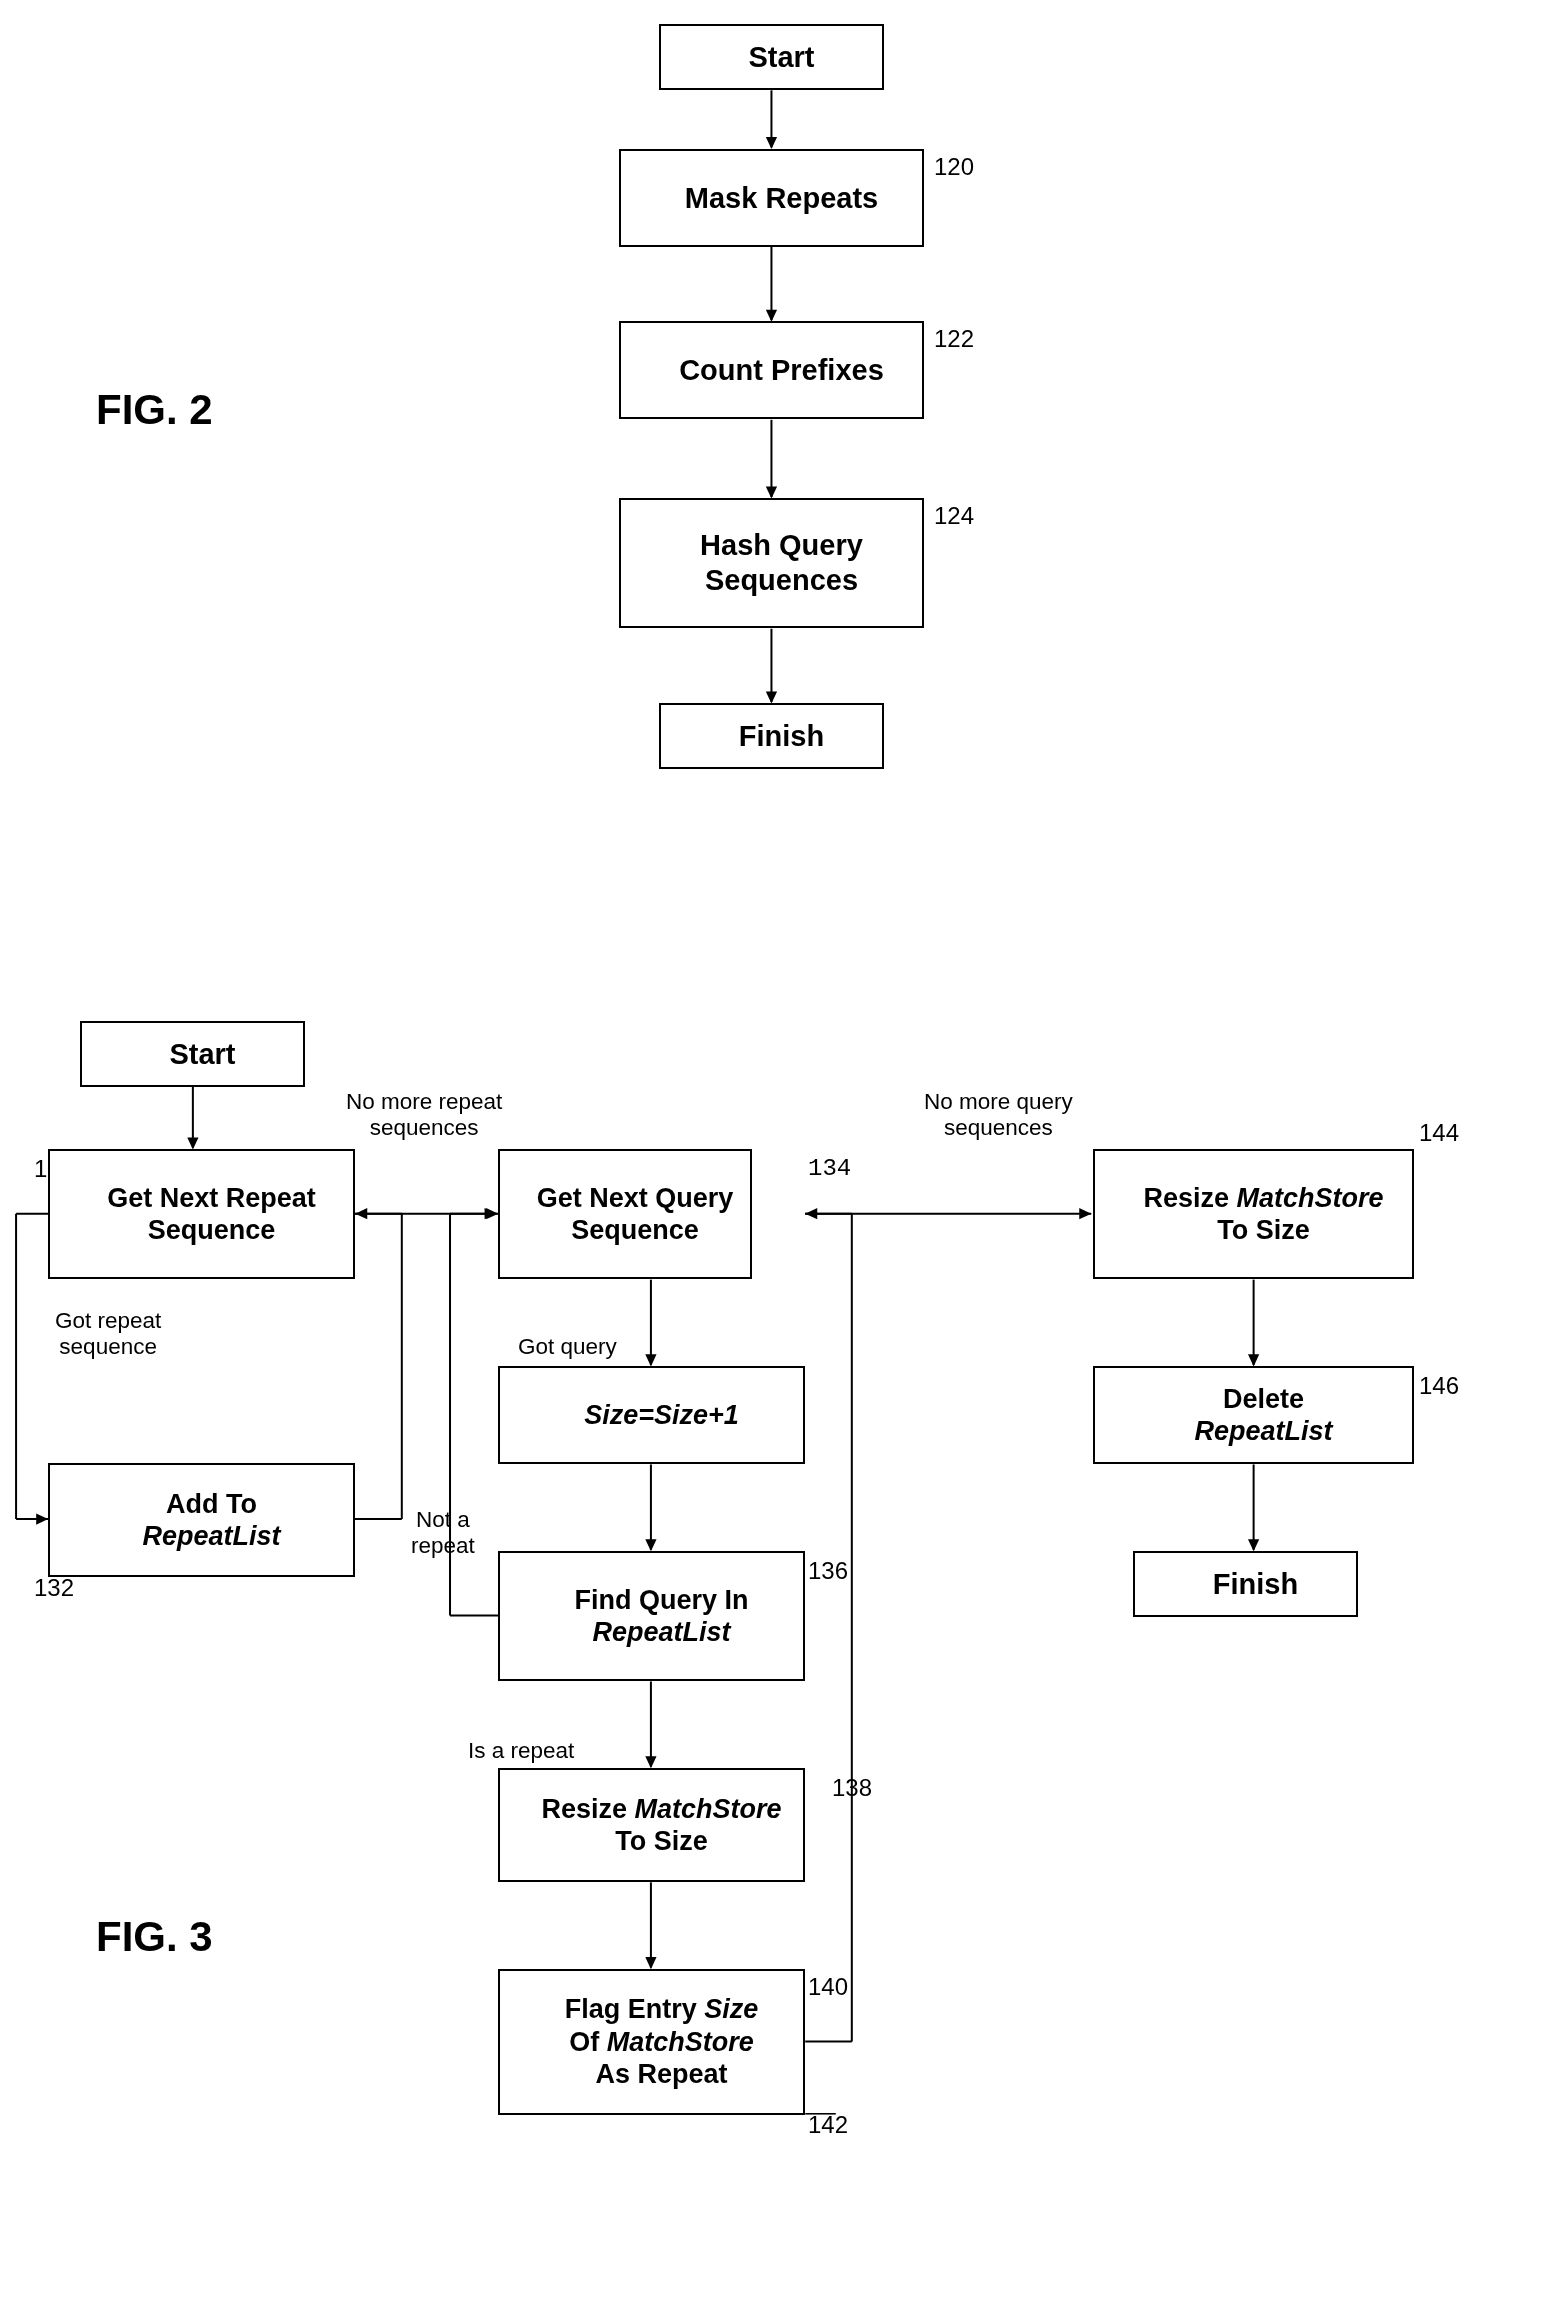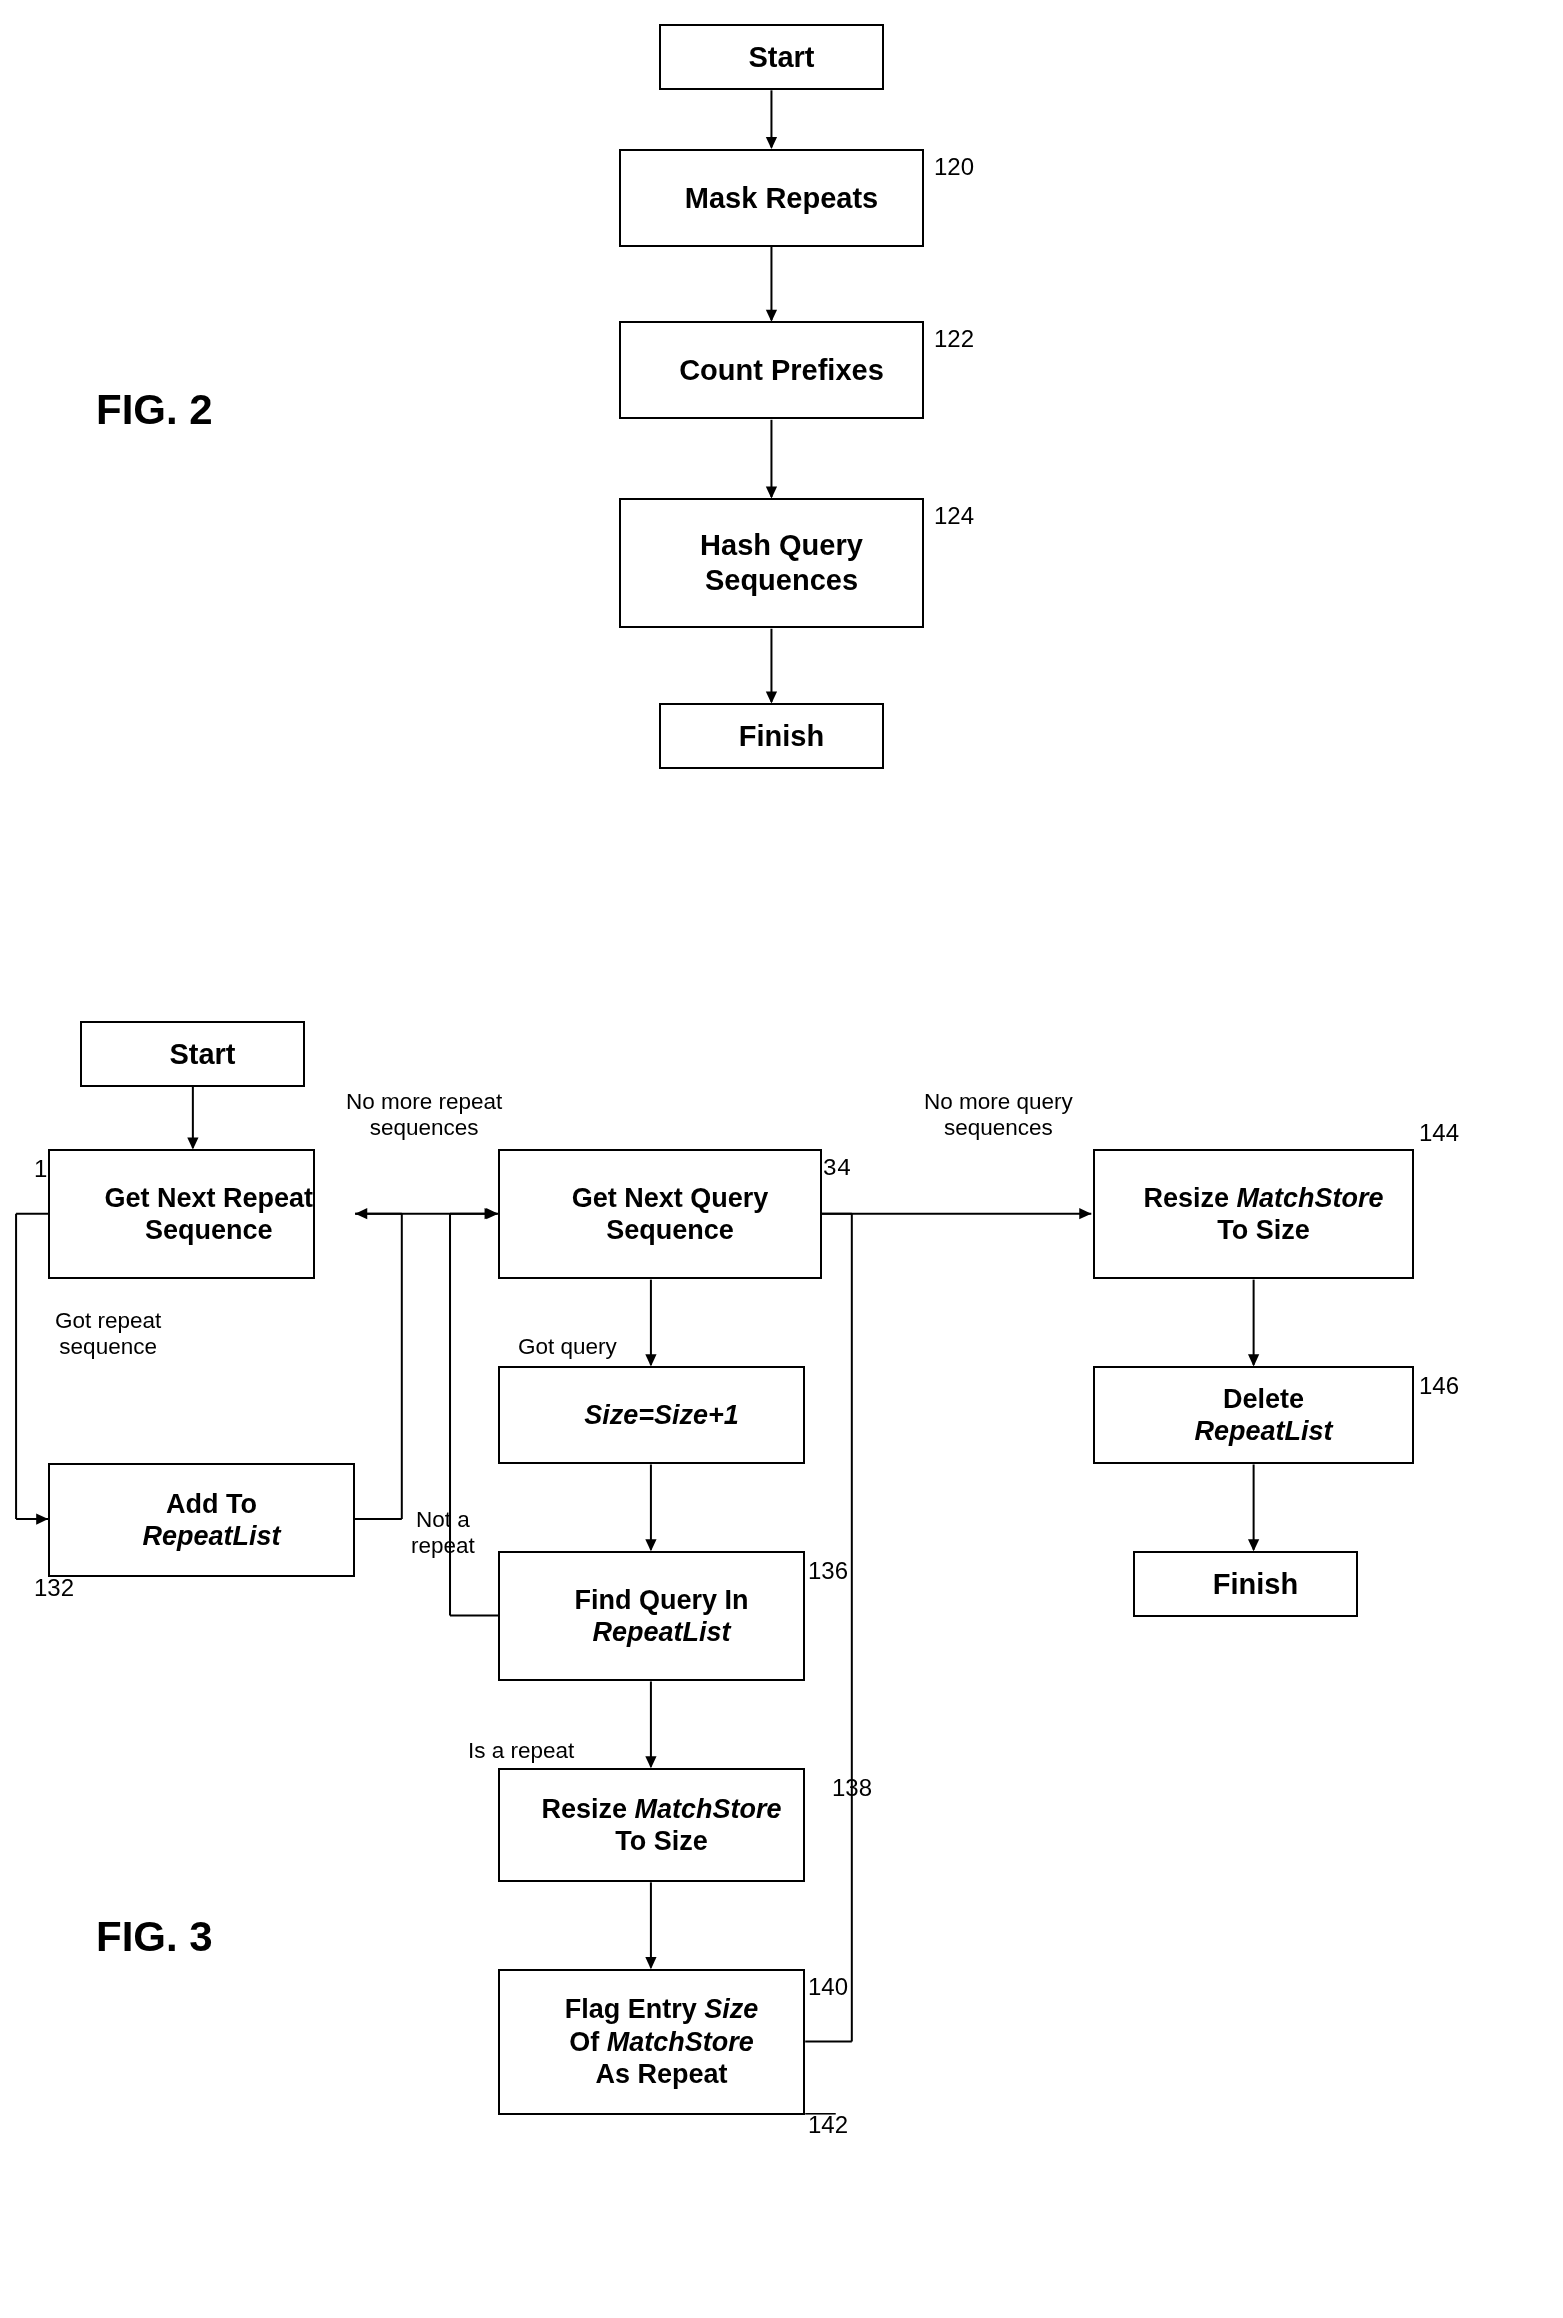--- a/index.html
+++ b/index.html
@@ -160,37 +160,37 @@
   </div>
 
   <div class="fig-label" style="left:96px; top:1913px;">FIG. 3</div>
 
   <div class="box" style="left:80px; top:1021px; width:225px; height:66px; font-size:29px;">
     <span>Start</span>
   </div>
 
   <div class="ref-num" style="left:34px; top:1155px;">130</div>
 
-  <div class="box" style="left:48px; top:1149px; width:267px; height:130px; font-size:27px;justify-content:flex-end;">
+  <div class="box" style="left:48px; top:1149px; width:307px; height:130px; font-size:27px;">
     <span>Get Next Repeat<br>Sequence</span>
   </div>
 
   <div class="box" style="left:48px; top:1463px; width:307px; height:114px; font-size:27px;">
     <span>Add To<br><em>RepeatList</em></span>
   </div>
 
   <div class="ref-num" style="left:34px; top:1574px;">132</div>
 
   <div class="label" style="left:55px; top:1308px; font-size:22.5px;">Got repeat<br>sequence</div>
 
   <div class="ref-num" style="left:808px; top:1155px;font-family:Liberation Mono, monospace;">134</div>
 
   <div class="label" style="left:346px; top:1089px; font-size:22.5px;">No more repeat<br>sequences</div>
 
-  <div class="box" style="left:498px; top:1149px; width:324px; height:130px; font-size:27px;">
+  <div class="box" style="left:498px; top:1149px; width:254px; height:130px; font-size:27px;">
     <span>Get Next Query<br>Sequence</span>
   </div>
 
   <div class="label" style="left:518px; top:1334px; font-size:22.5px;">Got query</div>
 
   <div class="box" style="left:498px; top:1366px; width:307px; height:98px; font-size:27px; font-style:italic;">
     <span><em>Size=Size+1</em></span>
   </div>
 
   <div class="ref-num" style="left:808px; top:1557px;">136</div>

